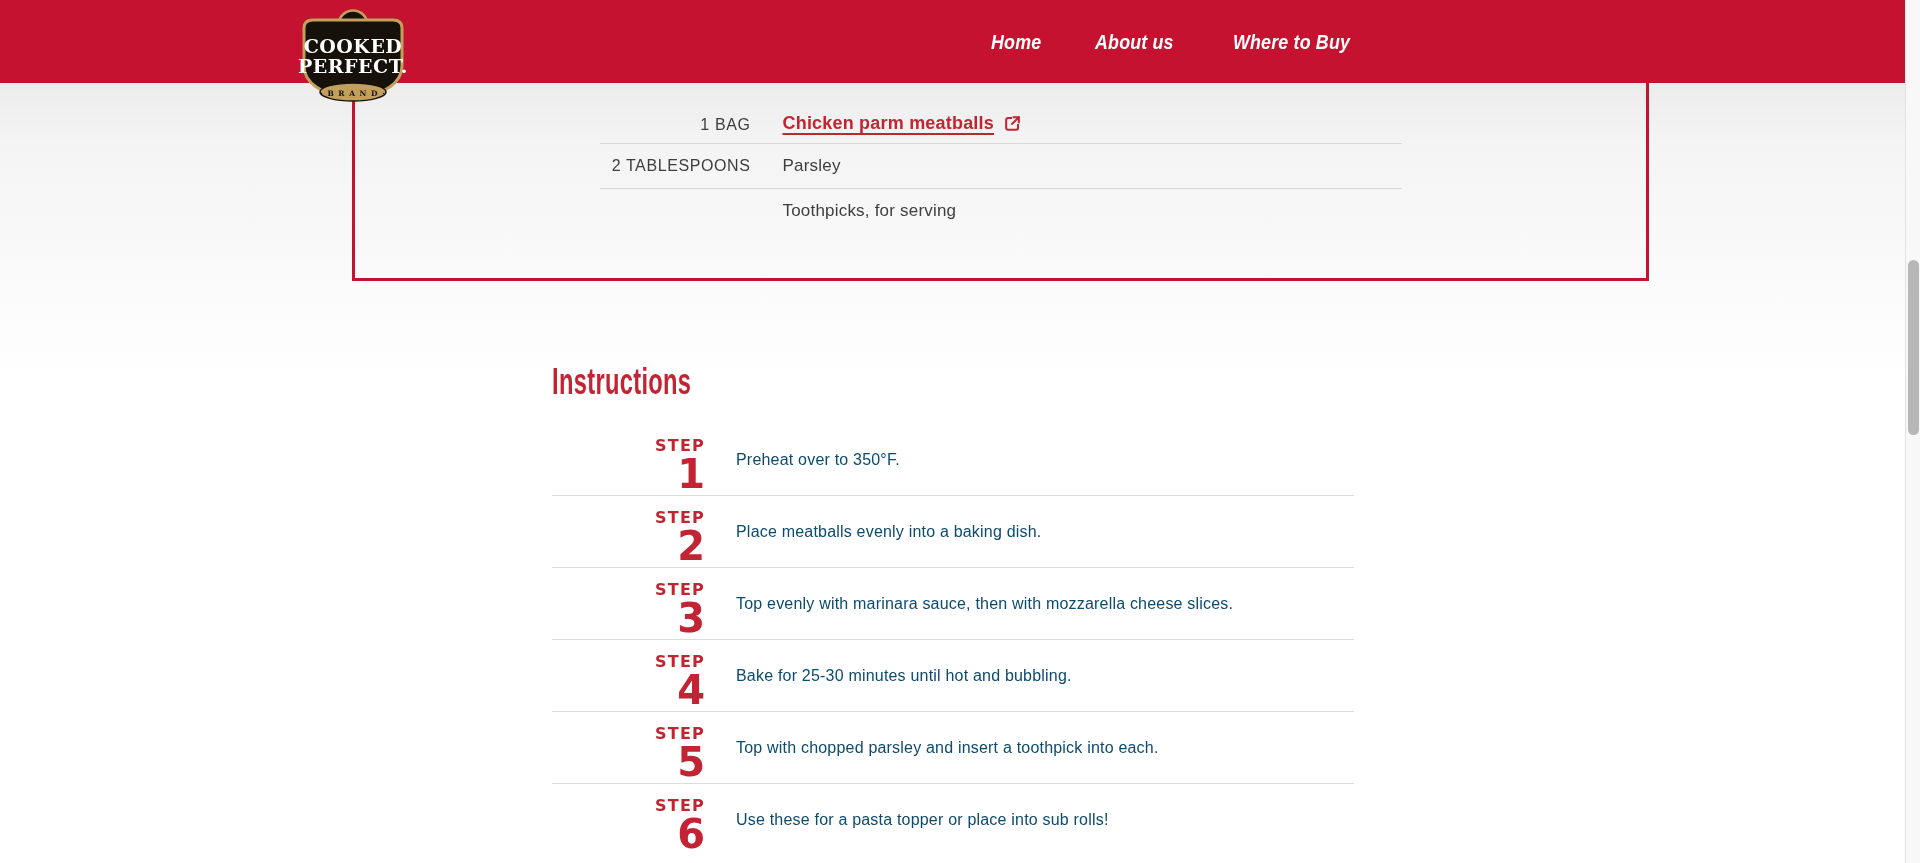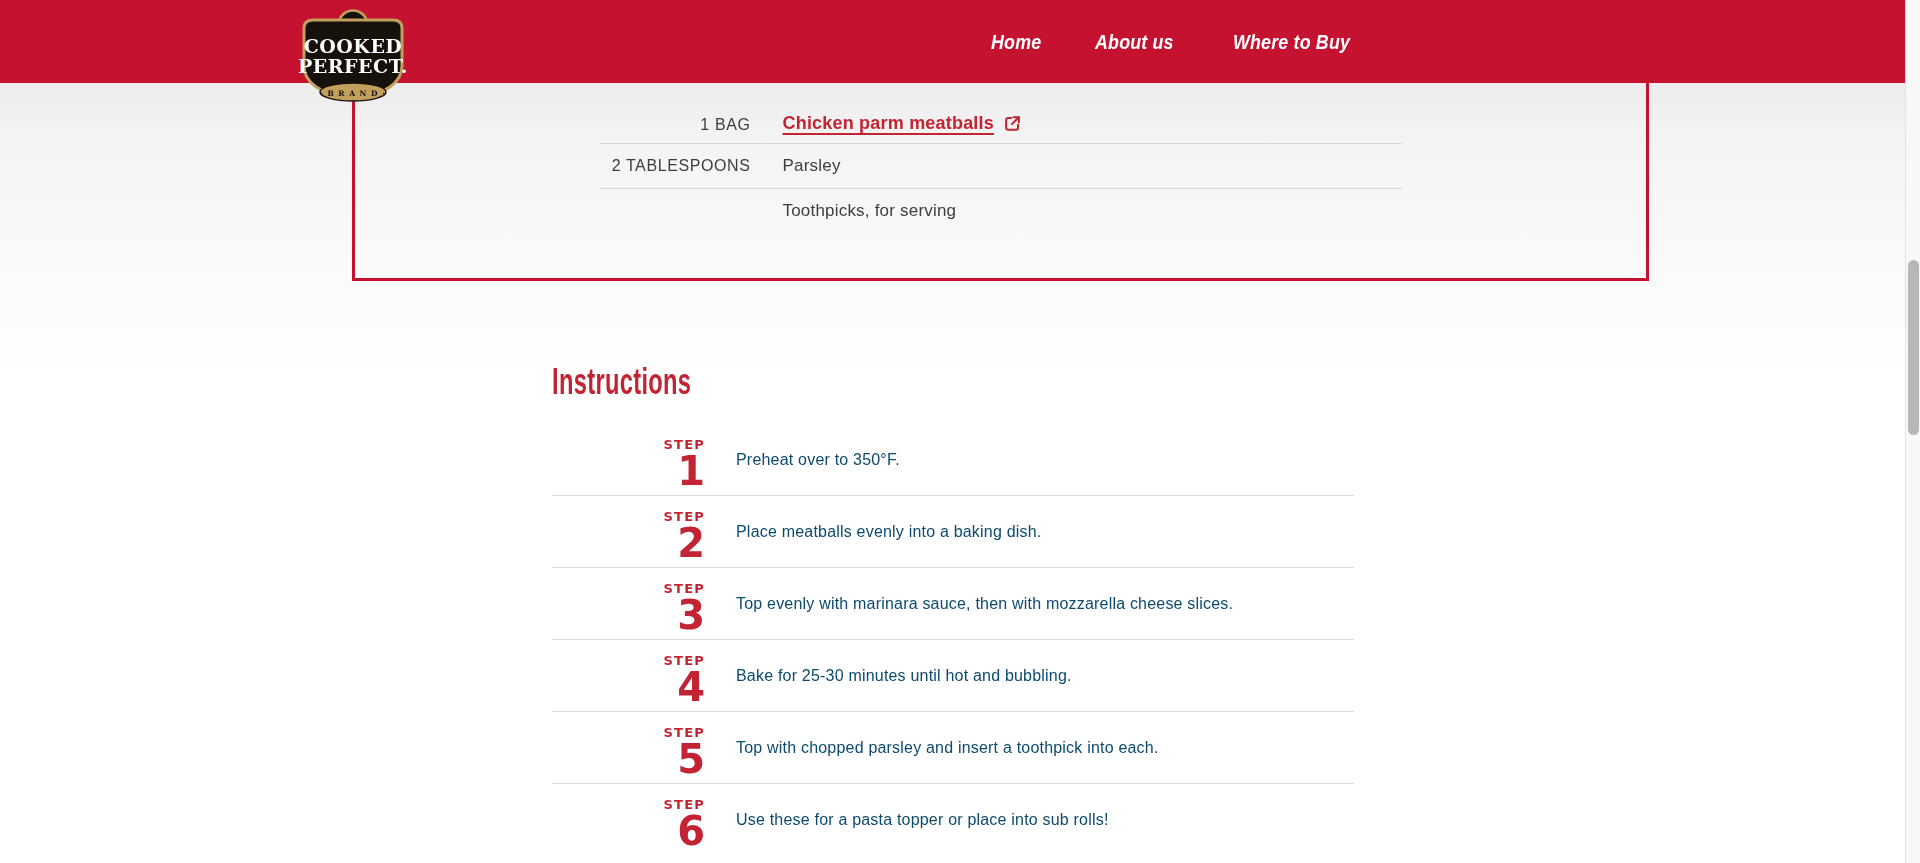--- a/index.html
+++ b/index.html
@@ -45,21 +45,21 @@
   
   .instructions { position:absolute; left:552px; top:363px; width:802px; z-index:1; }
   .inst-title { display:inline-block; color:#c32433; font-size:37px; font-weight:bold;
                 line-height:1; transform:scaleX(0.64); transform-origin:left top;
                 letter-spacing:0.5px; white-space:nowrap; }
   .steps { margin-top:24px; }
   .step { display:flex; height:72px; border-bottom:1px solid #dcdcdc; }
   .step:last-child { border-bottom:none; }
   .step-num-col { width:153px; display:flex; flex-direction:column; align-items:flex-end;
                   padding-top:14px; font-family:"DejaVu Sans", sans-serif; }
-  .step-word { font-size:13px; font-weight:bold; color:#c32433; letter-spacing:1.2px; line-height:1;text-align:center; }
+  .step-word { font-size:16px; font-weight:bold; color:#c32433; letter-spacing:1.2px; line-height:1;text-align:center; }
   .step-number { font-size:40px; font-weight:bold; color:#c32433; line-height:0.78; margin-top:5px; }
   .step-text { margin-left:31px; align-self:center; font-size:16px; color:#0c4a6e;
                letter-spacing:0.2px; }
 
   
   .scrollbar { position:absolute; right:0; top:0; width:15px; height:863px;
                background:#f8f8f8; border-left:1px solid #e2e2e2; z-index:9; }
   .scroll-thumb { position:absolute; left:2px; top:260px; width:11px; height:175px;
                   background:#b7b7b7; border-radius:6px; cursor:pointer; }
 </style>

